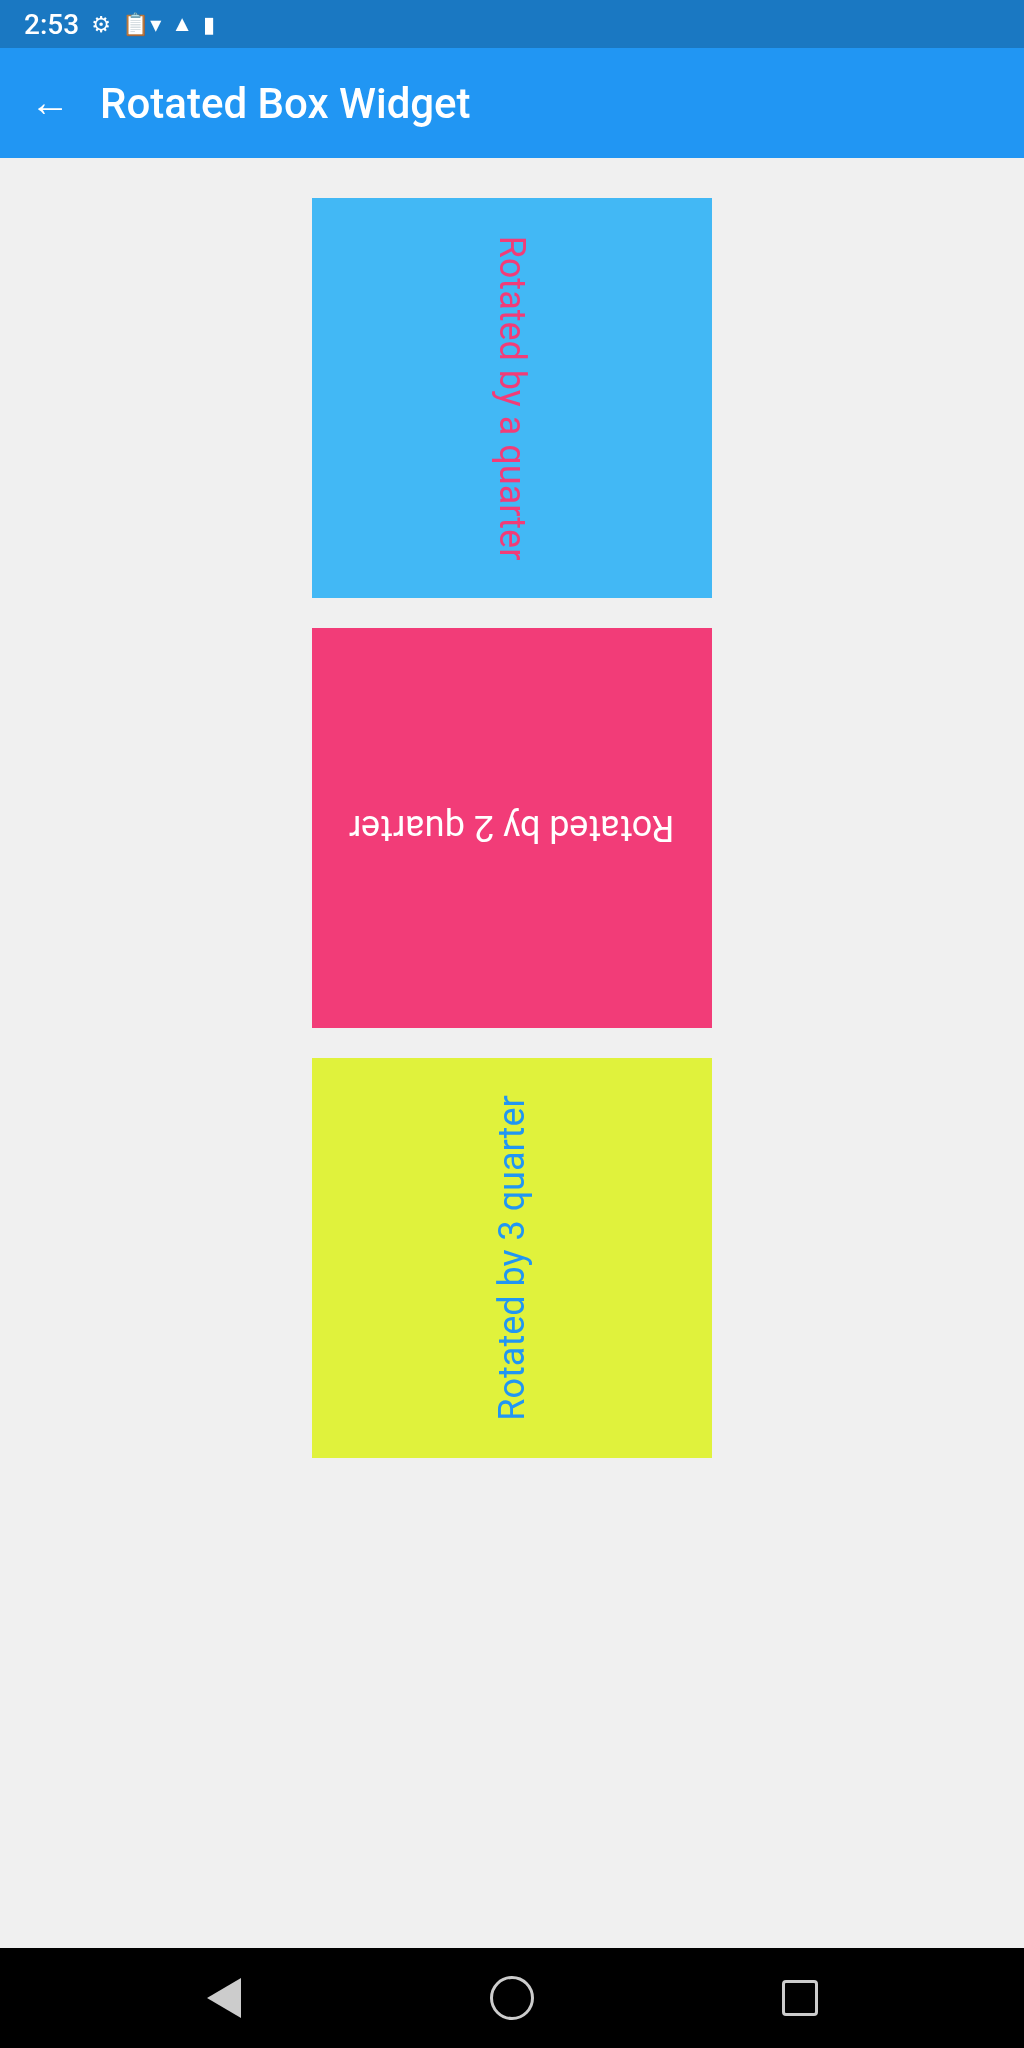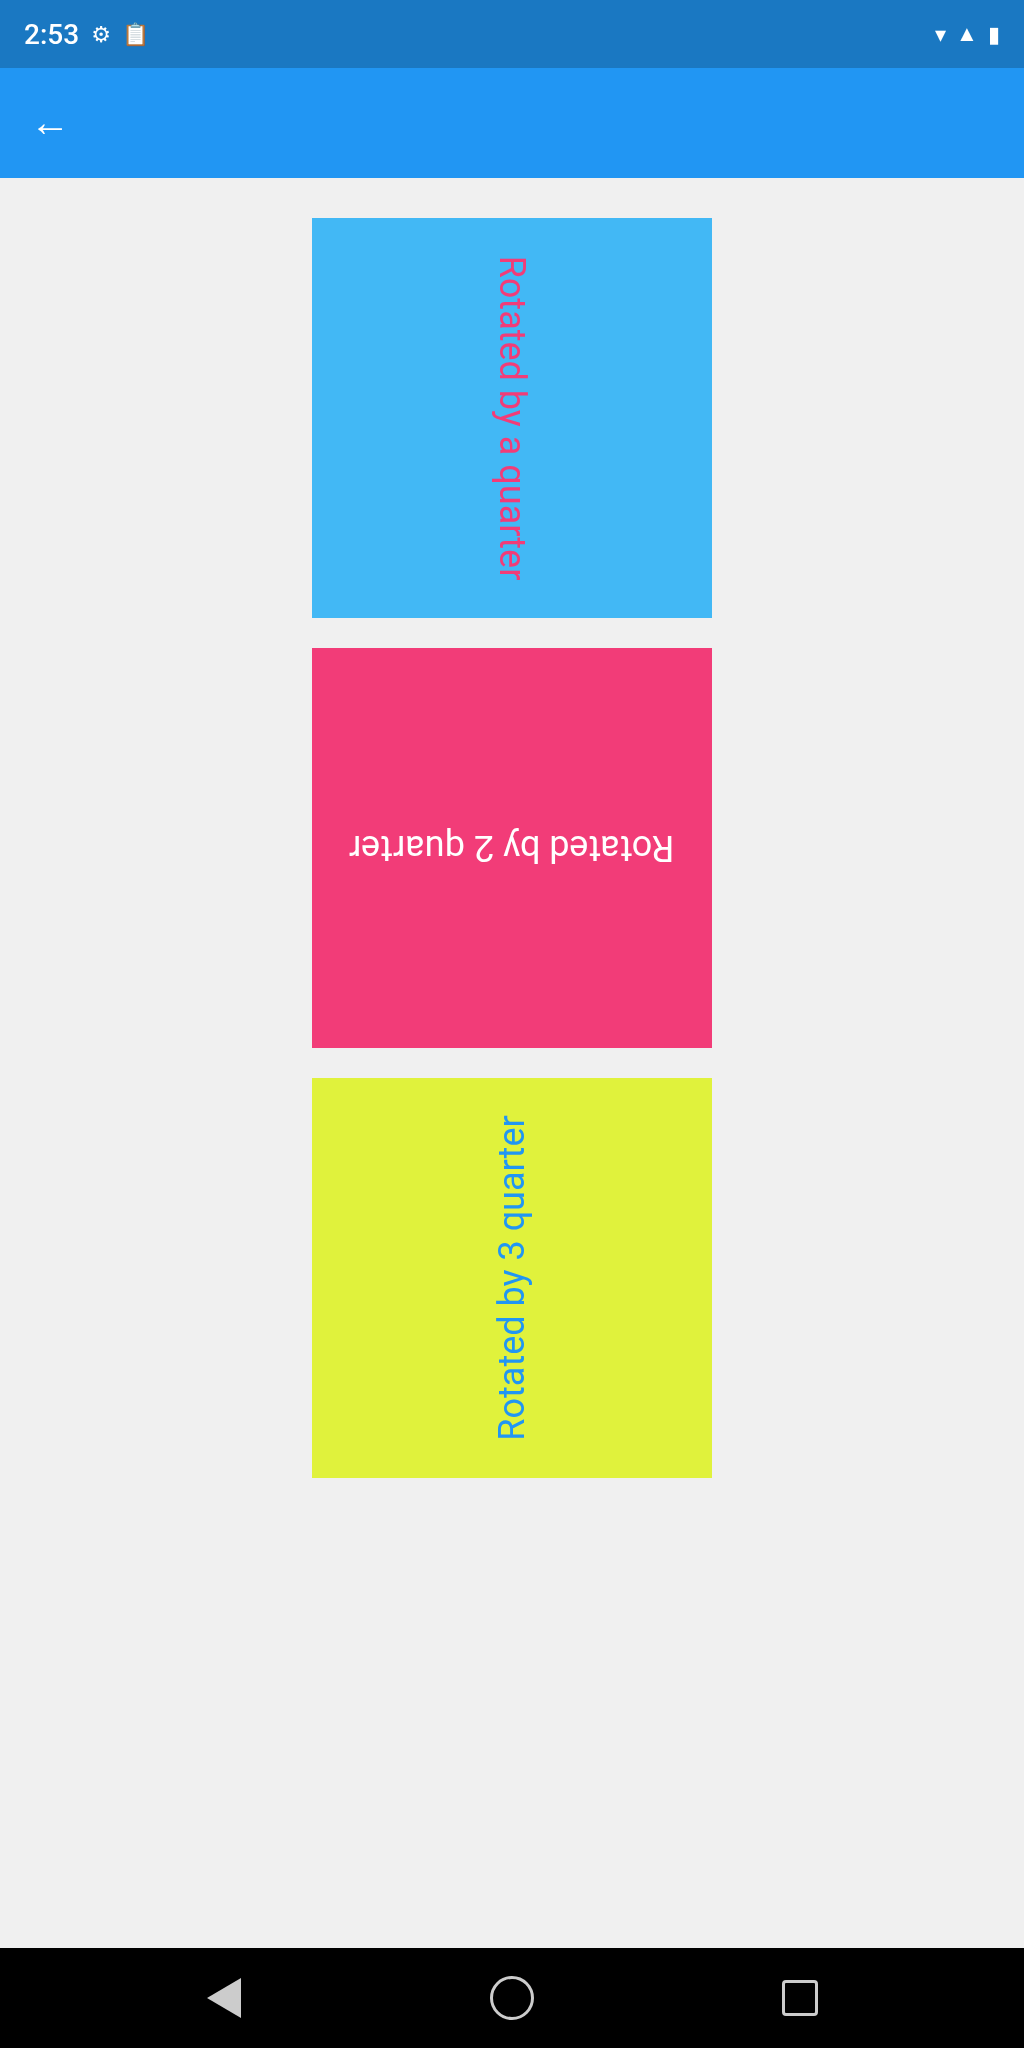--- a/index.html
+++ b/index.html
@@ -14,24 +14,24 @@
       background: #f5f5f5;
       font-family: 'Roboto', Arial, sans-serif;
       display: flex;
       flex-direction: column;
       overflow: hidden;
     }
 
     
     .status-bar {
       background: #1a78c2;
-      height: 68px;
-      display: flex;
-      align-items: center;
-      justify-content: space-between;
+      height: 48px;
+      display: flex;
+      align-items: center;
+      justify-content: flex-start;
       padding: 0 24px;
       flex-shrink: 0;
     }
 
     .status-bar-left {
       display: flex;
       align-items: center;
       gap: 12px;
     }
 
@@ -187,20 +187,21 @@
   </div>
   <div class="status-bar-right">
     <span class="status-icon">▾</span>
     <span class="status-icon">▲</span>
     <span class="status-icon">▮</span>
   </div>
 </div>
 
 <div class="app-bar">
   <span class="back-button">←</span>
+  <span class="app-bar-title">Rotated Box Widget</span>
 </div>
 
 <div class="main-content">
 
   <div class="box-widget box-1">
     <span class="box-label">Rotated by a quarter</span>
   </div>
 
   <div class="box-widget box-2">
     <span class="box-label">Rotated by 2 quarter</span>

